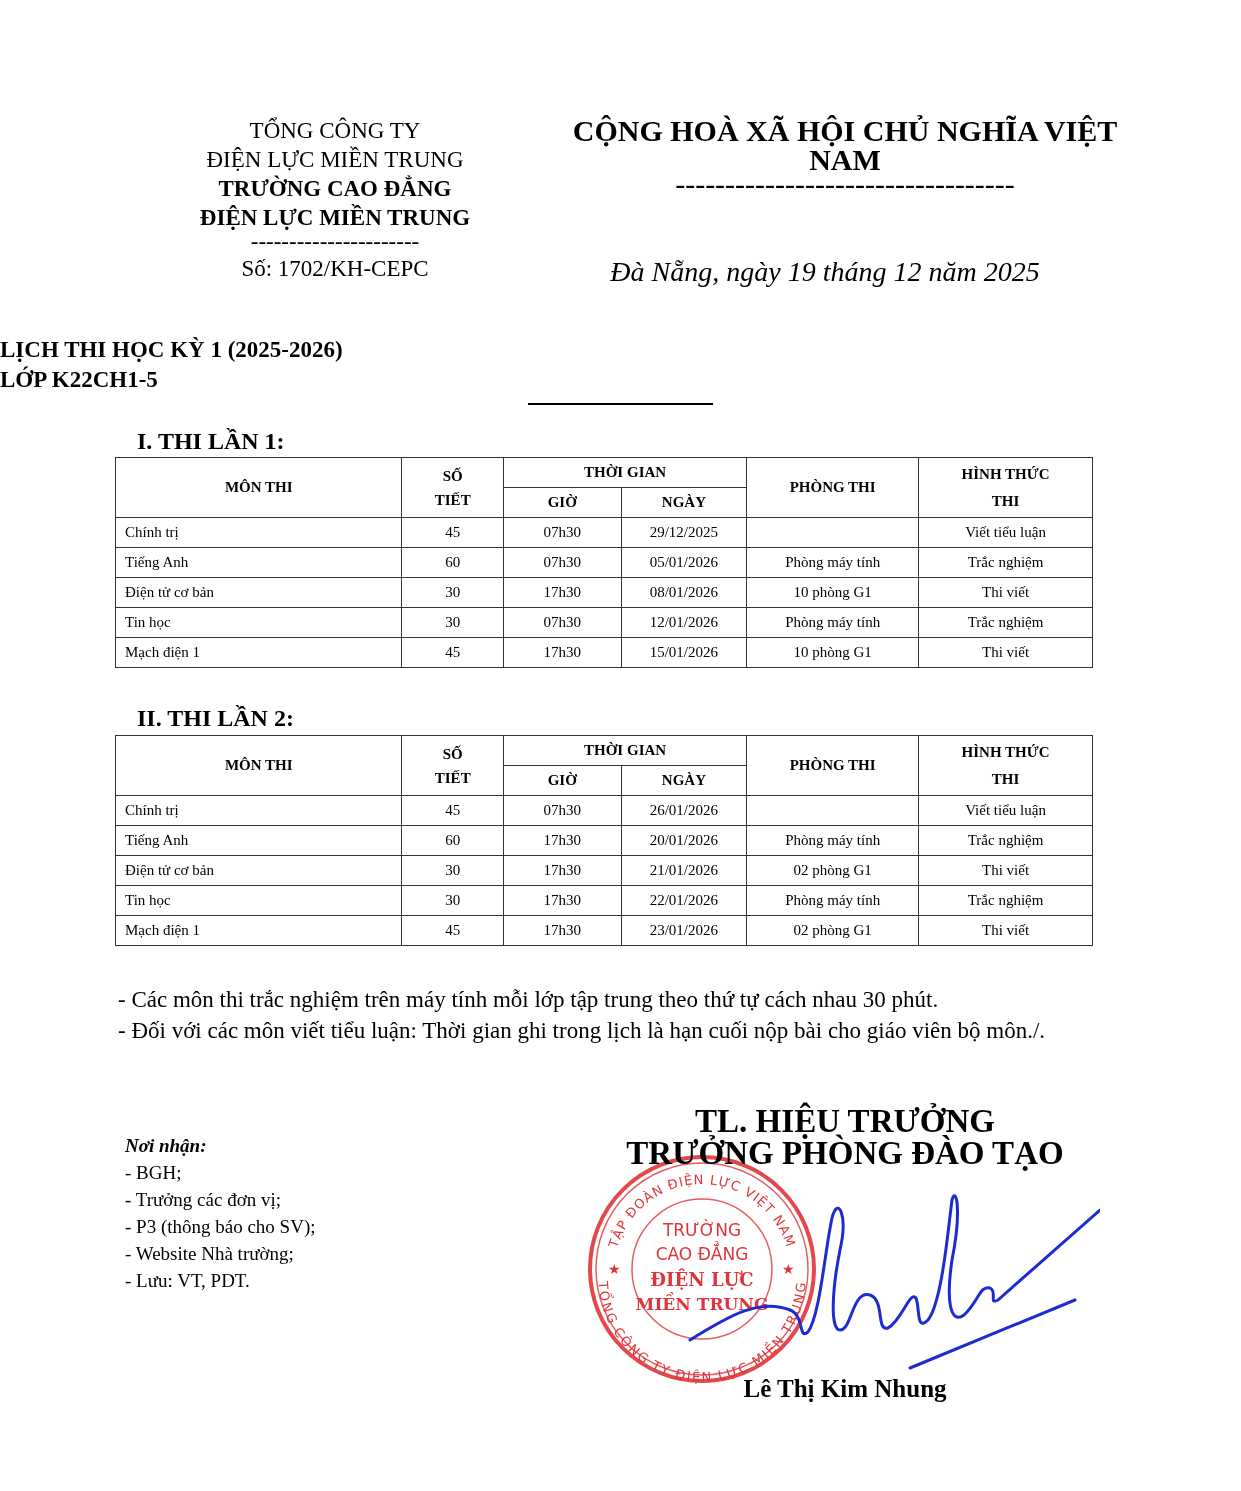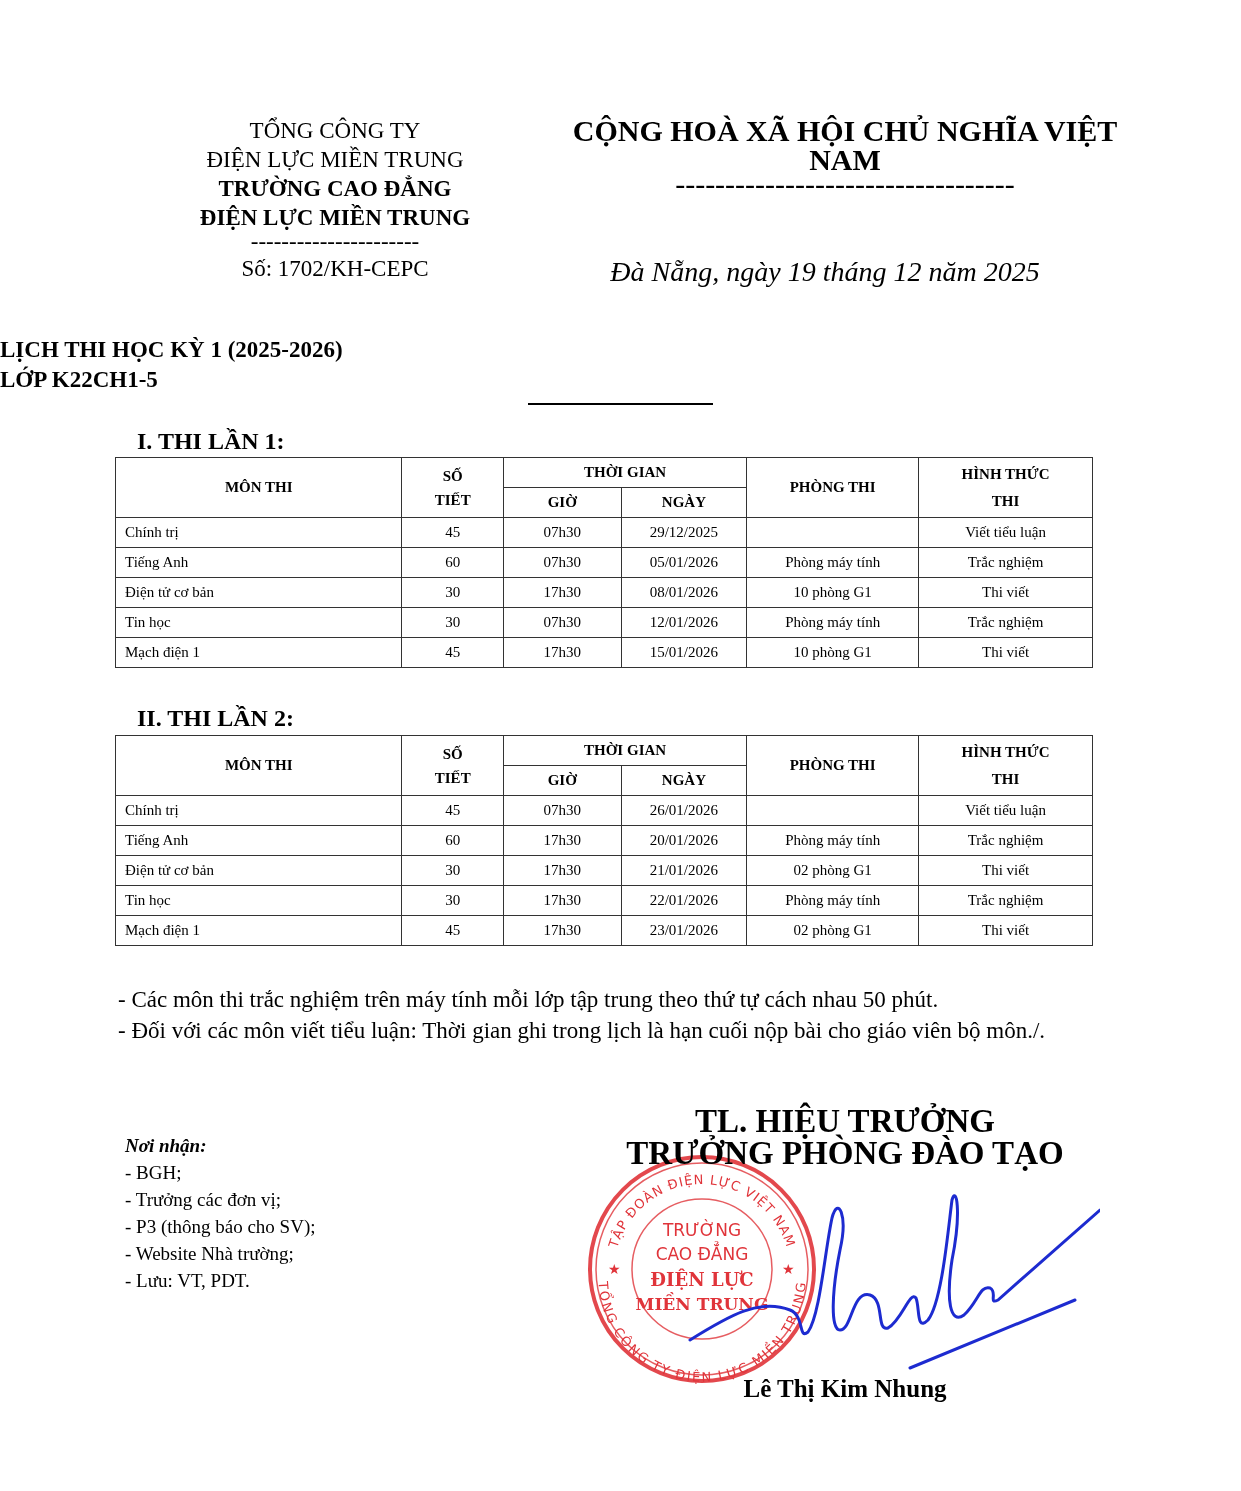--- a/index.html
+++ b/index.html
@@ -162,21 +162,21 @@
         <td>45</td>
         <td>17h30</td>
         <td>23/01/2026</td>
         <td>02 phòng G1</td>
         <td>Thi viết</td>
       </tr>
     </tbody>
 </table>
 
 <div class="abs notes">
-  <div>-  Các môn thi trắc nghiệm trên máy tính mỗi lớp tập trung theo thứ tự cách nhau 50 phút.</div>
+  <div>-  Các môn thi trắc nghiệm trên máy tính mỗi lớp tập trung theo thứ tự cách nhau 30 phút.</div>
   <div>- Đối với các môn viết tiểu luận: Thời gian ghi trong lịch là hạn cuối nộp bài cho giáo viên bộ môn./.</div>
 </div>
 
 <div class="abs recip">
   <div class="h">Nơi nhận:</div>
   <div>- BGH;</div>
   <div>- Trưởng các đơn vị;</div>
   <div>- P3 (thông báo cho SV);</div>
   <div>- Website Nhà trường;</div>
   <div>- Lưu: VT, PDT.</div>

